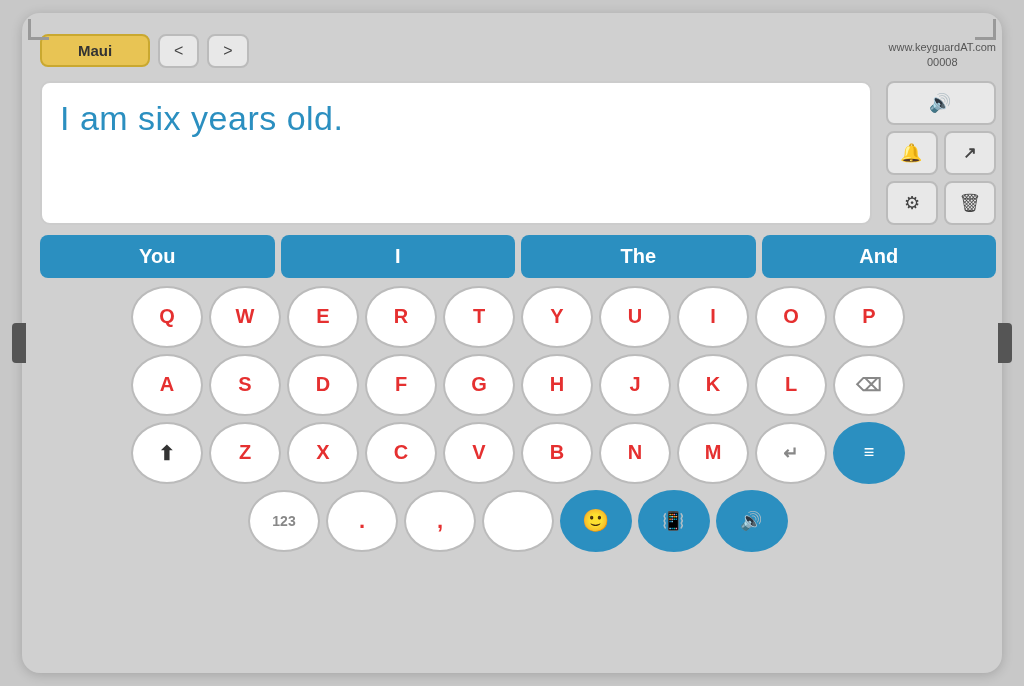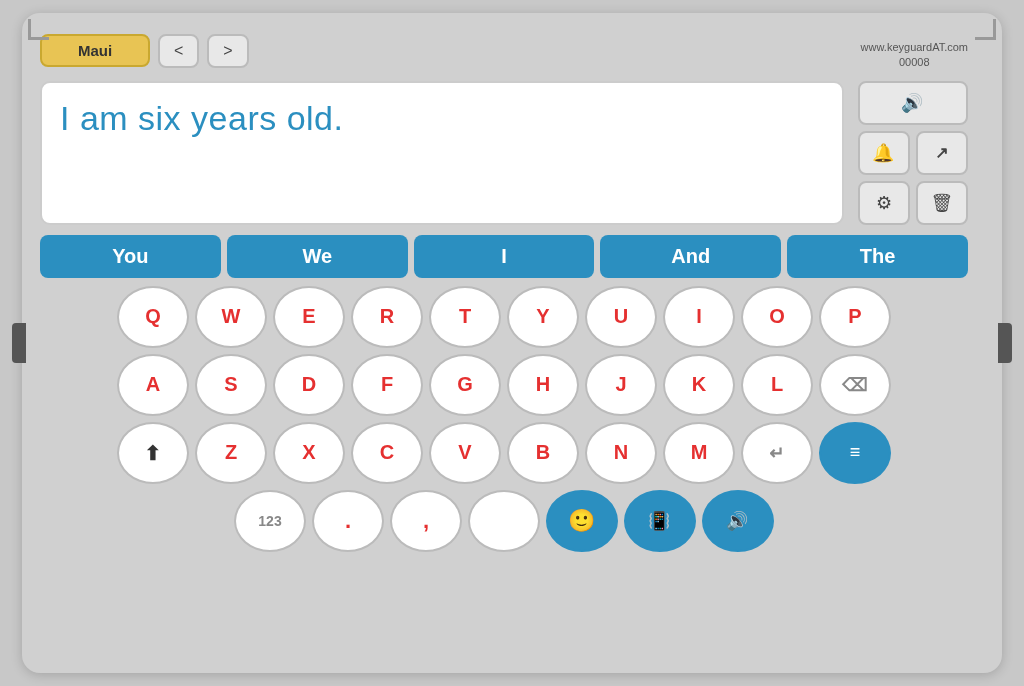--- a/index.html
+++ b/index.html
@@ -11,21 +11,21 @@
       align-items: center;
       justify-content: center;
       font-family: 'Arial', sans-serif;
       overflow: hidden;
     }
     .device {
       width: 980px;
       height: 660px;
       background: #d0d0d0;
       border-radius: 18px;
-      padding: 18px 34px 14px 18px;
+      padding: 18px 6px 14px 18px;
       position: relative;
       box-shadow: 0 2px 12px rgba(0,0,0,0.18);
     }
     
     .device::before, .device::after {
       content: '';
       position: absolute;
       width: 18px;
       height: 18px;
       border: 3px solid #999;
@@ -295,24 +295,23 @@
         </button>
         <button class="action-btn half">
           <span>🗑</span>
         </button>
       </div>
     </div>
   </div>
 
   <div class="word-row">
     <button class="word-btn">You</button>
-    <button class="word-btn">We</button>
     <button class="word-btn">I</button>
+    <button class="word-btn">The</button>
     <button class="word-btn">And</button>
-    <button class="word-btn">The</button>
   </div>
 
   <div class="keyboard">
 
     <div class="key-row">
       <button class="key">Q</button>
       <button class="key">W</button>
       <button class="key">E</button>
       <button class="key">R</button>
       <button class="key">T</button>

